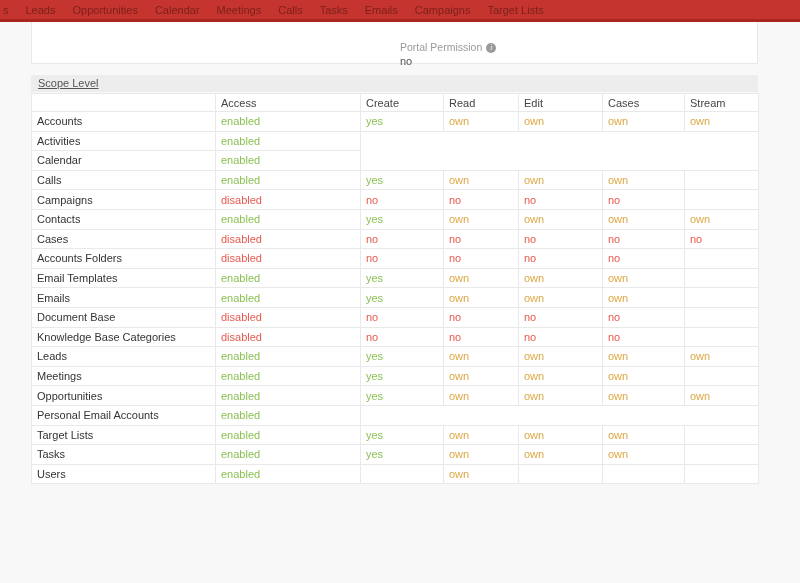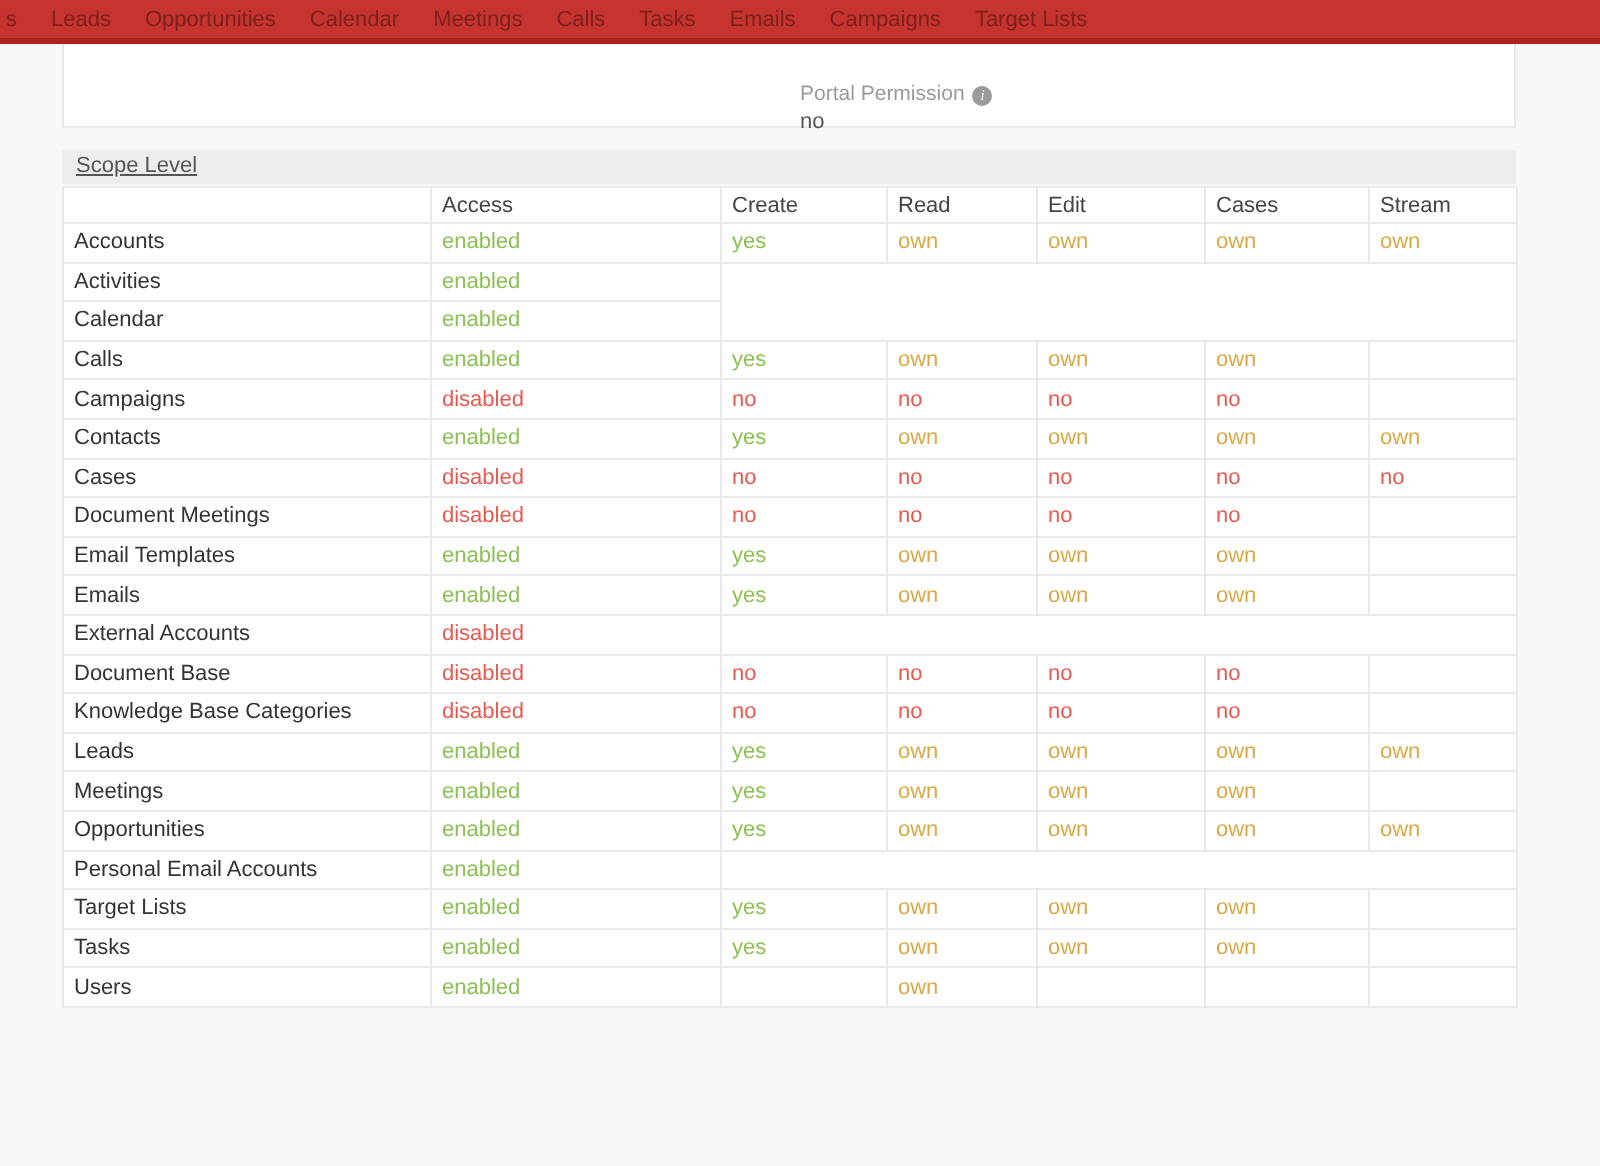--- a/index.html
+++ b/index.html
@@ -156,21 +156,21 @@
         <tr>
           <td class="lbl">Cases</td>
           <td class="c-danger">disabled</td>
           <td class="c-danger">no</td>
           <td class="c-danger">no</td>
           <td class="c-danger">no</td>
           <td class="c-danger">no</td>
           <td class="c-danger">no</td>
         </tr>
         <tr>
-          <td class="lbl">Document Meetings</td>
+          <td class="lbl">Accounts Folders</td>
           <td class="c-danger">disabled</td>
           <td class="c-danger">no</td>
           <td class="c-danger">no</td>
           <td class="c-danger">no</td>
           <td class="c-danger">no</td>
           <td></td>
         </tr>
         <tr>
           <td class="lbl">Email Templates</td>
           <td class="c-success">enabled</td>
@@ -181,25 +181,20 @@
           <td></td>
         </tr>
         <tr>
           <td class="lbl">Emails</td>
           <td class="c-success">enabled</td>
           <td class="c-success">yes</td>
           <td class="c-warn">own</td>
           <td class="c-warn">own</td>
           <td class="c-warn">own</td>
           <td></td>
-        </tr>
-        <tr>
-          <td class="lbl">External Accounts</td>
-          <td class="c-danger">disabled</td>
-          <td colspan="5" class="merged"></td>
         </tr>
         <tr>
           <td class="lbl">Document Base</td>
           <td class="c-danger">disabled</td>
           <td class="c-danger">no</td>
           <td class="c-danger">no</td>
           <td class="c-danger">no</td>
           <td class="c-danger">no</td>
           <td></td>
         </tr>

